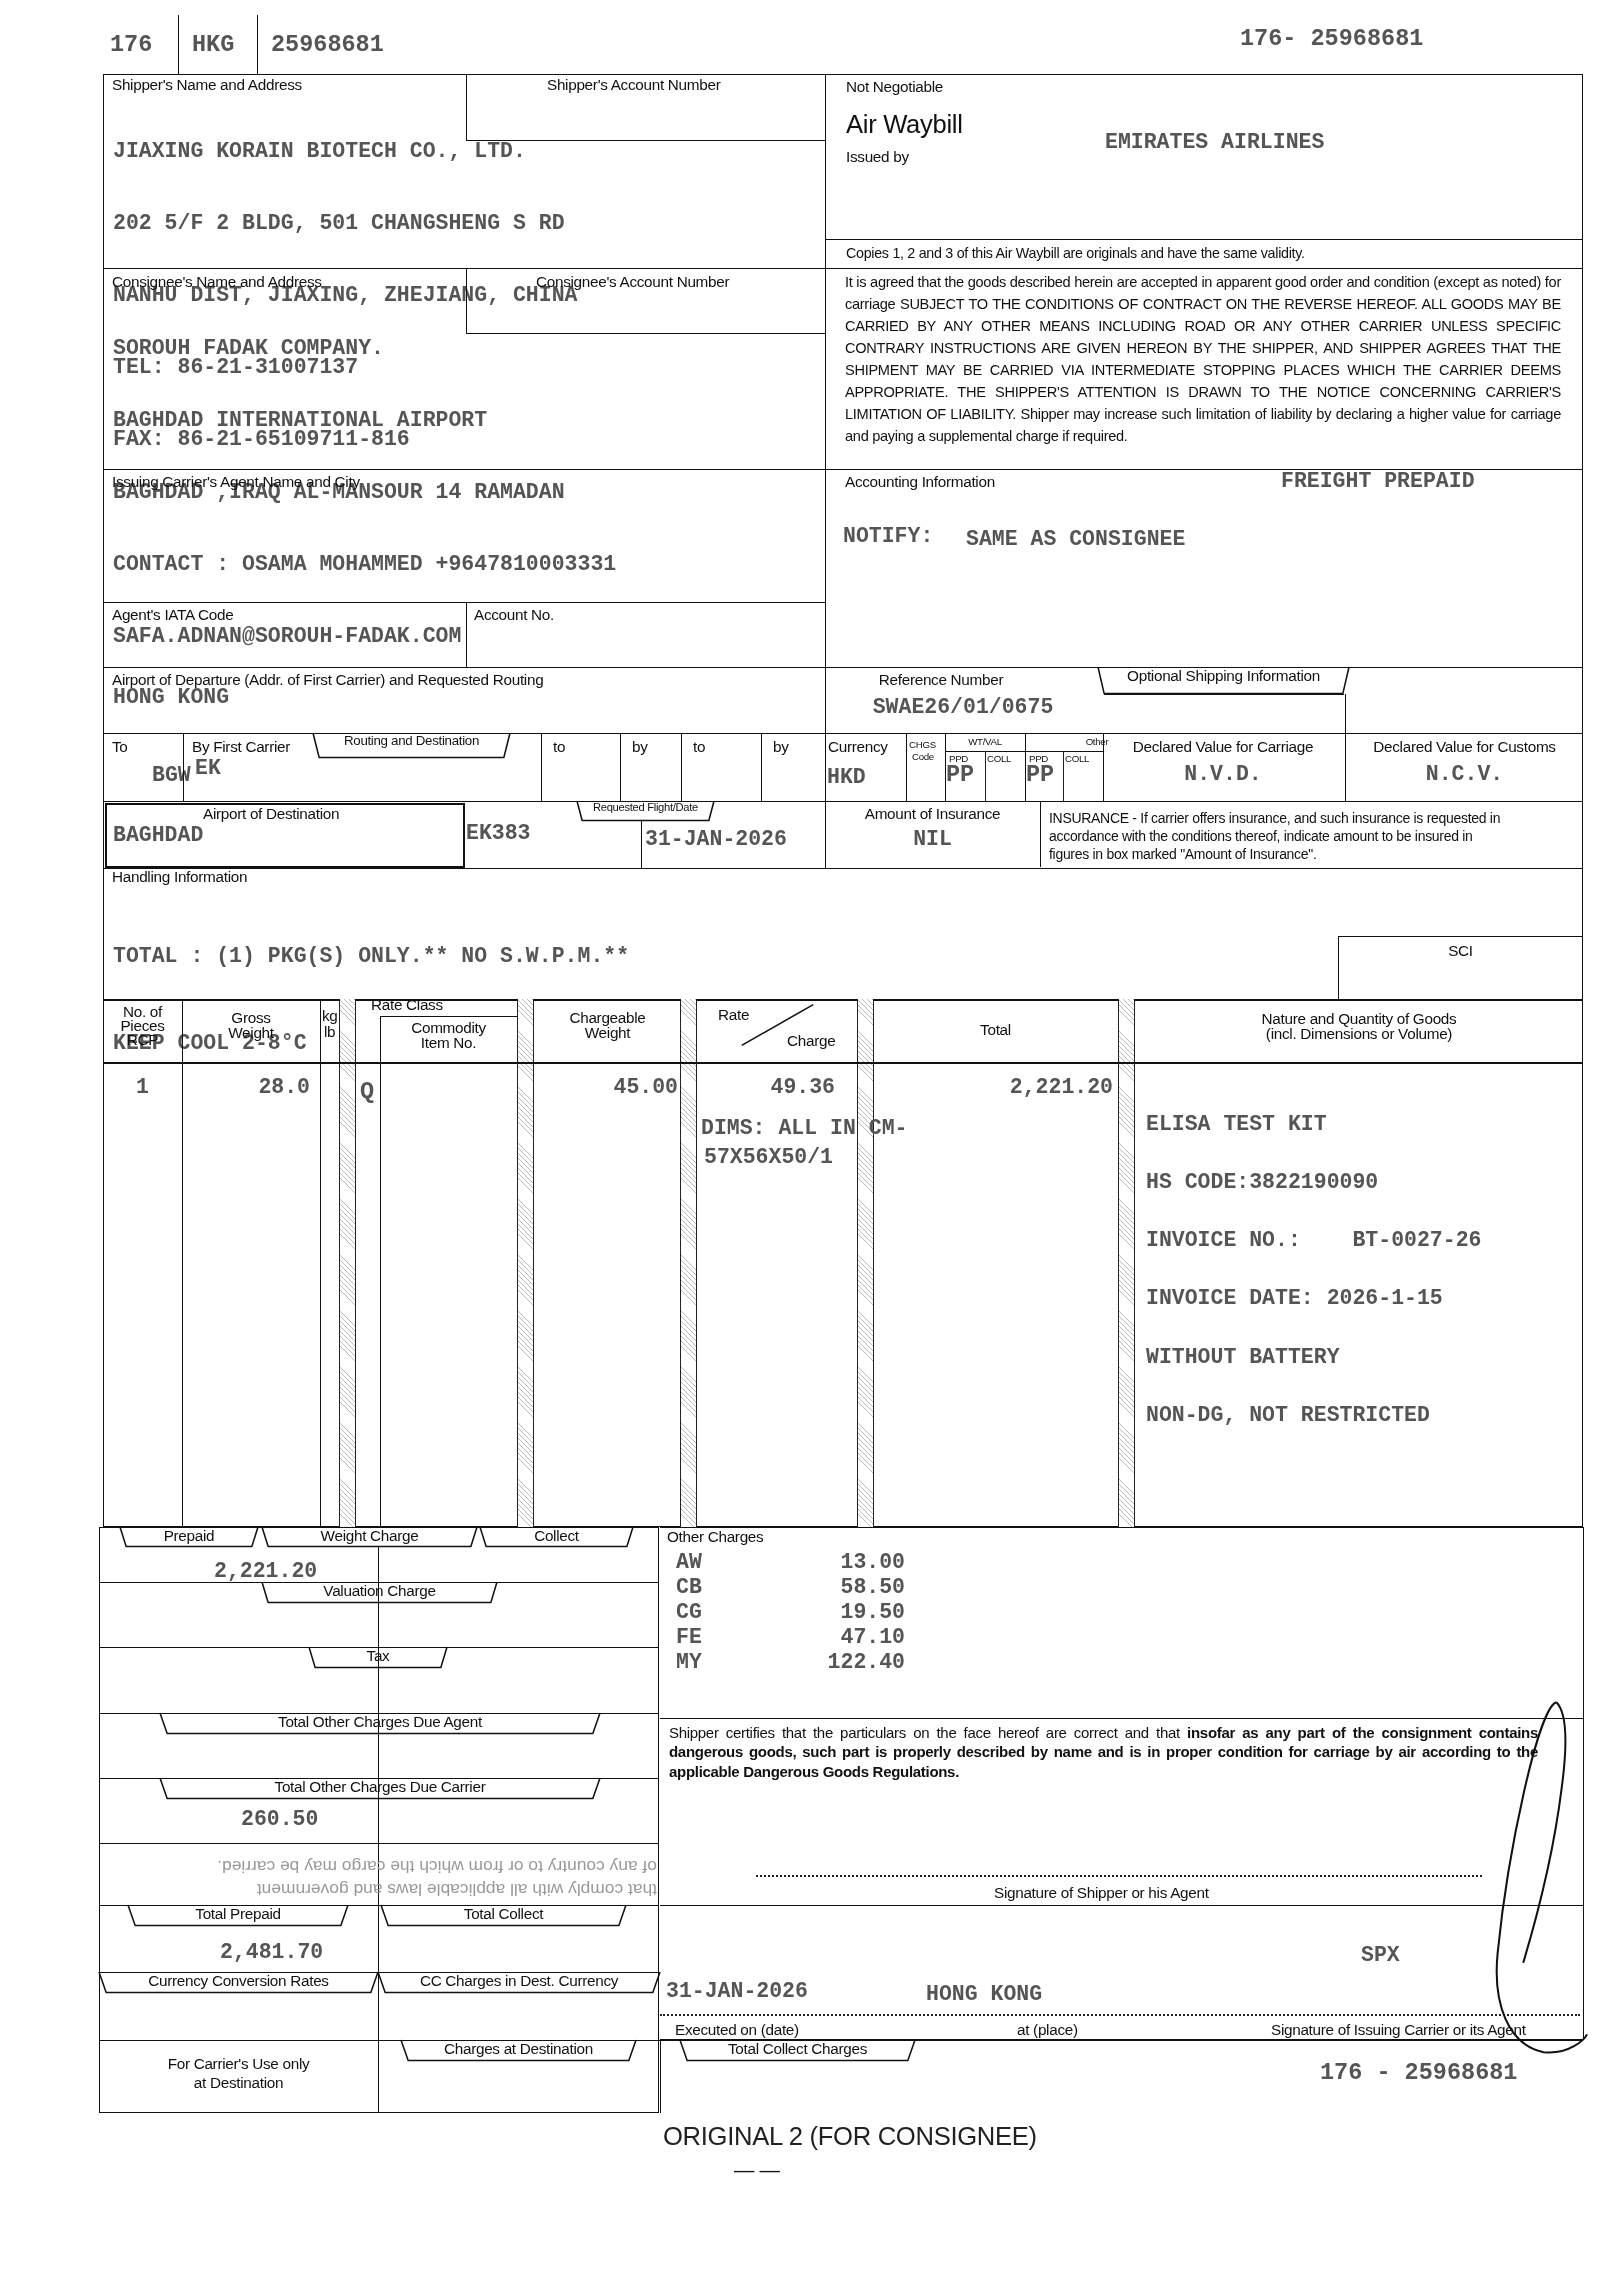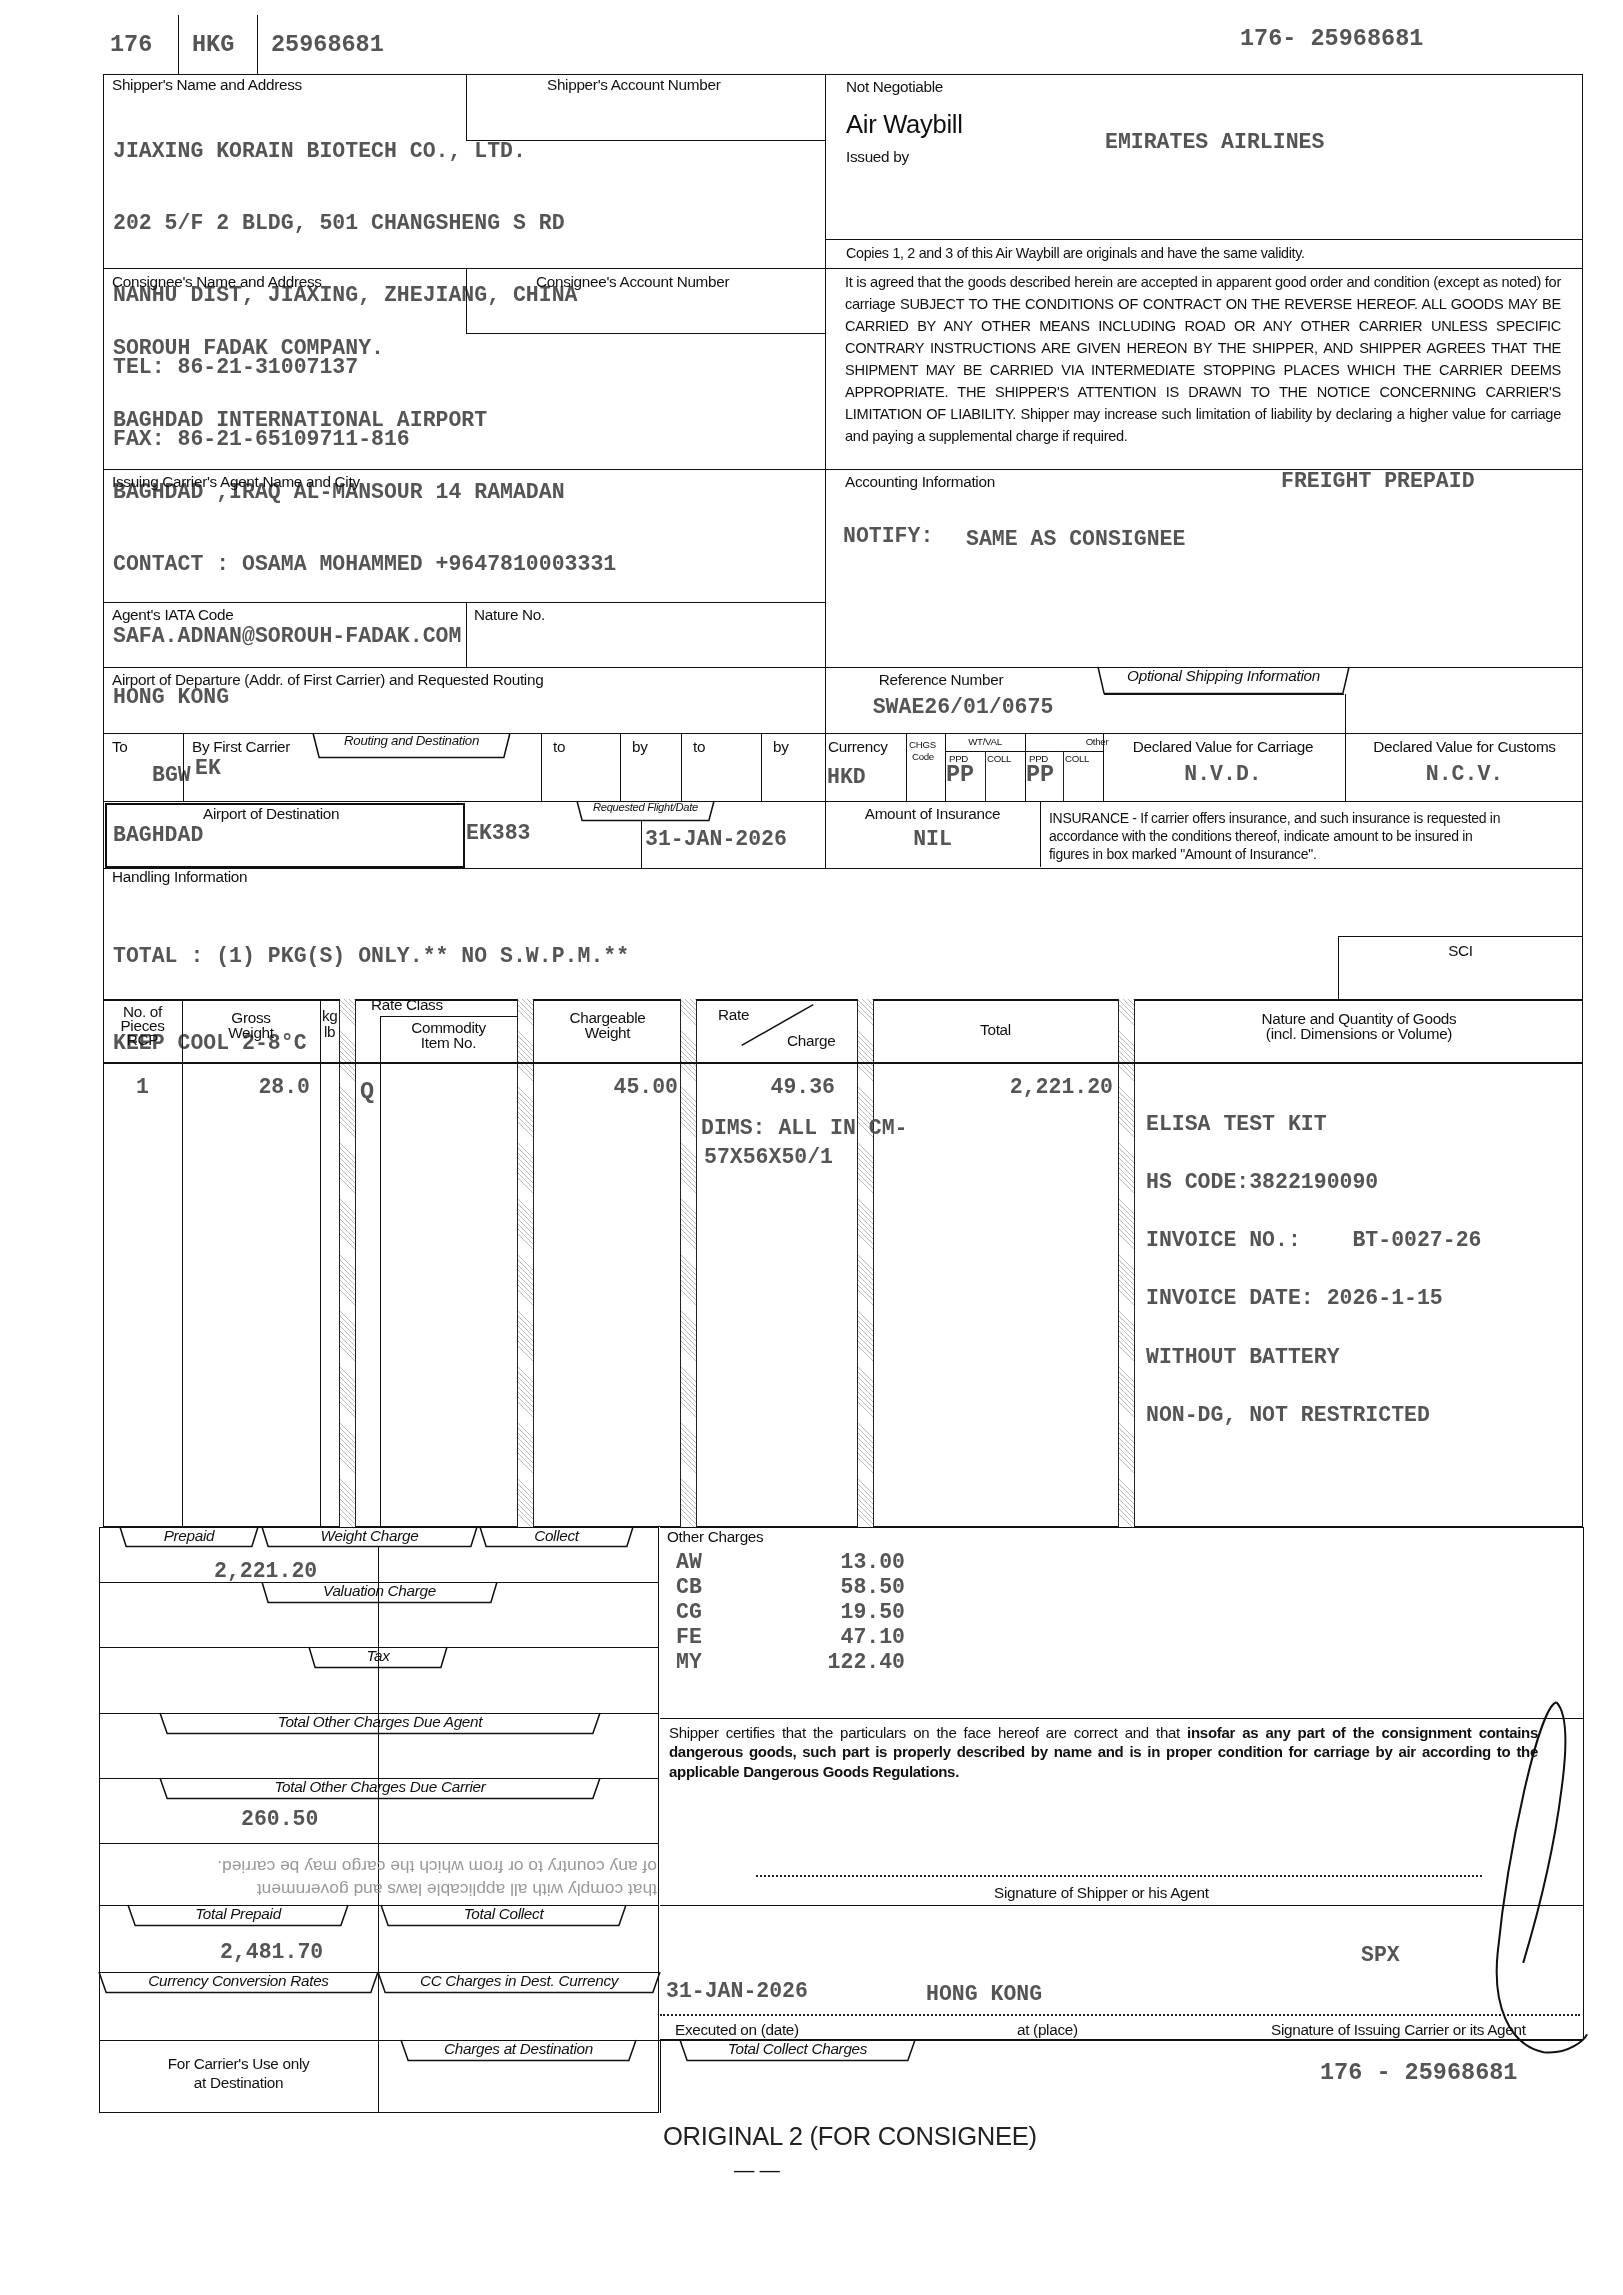--- a/index.html
+++ b/index.html
@@ -8,21 +8,21 @@
   .box { position:absolute; border:1.5px solid #111; box-sizing:border-box; }
   .hl { position:absolute; height:0; border-top:1.5px solid #111; }
   .vl { position:absolute; width:0; border-left:1.5px solid #111; }
   .thin-vl { position:absolute; width:0; border-left:1px solid #222; }
   .lbl { position:absolute; font-family:"Liberation Sans", sans-serif; font-size:15.3px; color:#111; line-height:1.05; white-space:nowrap; letter-spacing:-0.3px; }
   .lbl-xs { font-size:9.7px; }
   .val { position:absolute; font-family:"Liberation Mono", monospace; font-size:21.5px; color:#555; line-height:1.15; white-space:pre; font-weight:bold; }
   .cond { position:absolute; font-family:"Liberation Sans", sans-serif; font-size:14.6px; color:#111; line-height:22px; text-align:justify; letter-spacing:-0.3px; }
   .trap { position:absolute; box-sizing:border-box; text-align:center; font-family:"Liberation Sans", sans-serif; font-size:15.3px; color:#111; line-height:1.2; white-space:nowrap; letter-spacing:-0.3px; }
   .trap svg { position:absolute; left:0; top:0; width:100%; height:100%; overflow:visible; }
-  .trap span { position:relative;font-style:italic; }
+  .trap span { position:relative; }
   .dotted { position:absolute; height:0; border-top:2px dotted #222; }
   .hatch { position:absolute; width:17.4px; background:repeating-linear-gradient(45deg,#fff 0 1.5px,#bbb 1.5px 2px,#fff 2px 3.6px); border-left:1px solid #222; border-right:1px solid #222; box-sizing:border-box; }
   .right { text-align:right; }
   .center { text-align:center; }
   .footer-title { position:absolute; font-family:"Liberation Sans", sans-serif; font-size:25.6px; color:#222; white-space:nowrap; letter-spacing:-0.3px; }
 </style>
 </head>
 <body>
 
 <div class="val" style="left:110px;top:31px;font-size:23.5px;">176</div>
@@ -70,21 +70,21 @@
     <div>SAFA.ADNAN@SOROUH-FADAK.COM</div>
   </div>
   <div class="cond" style="left:845px;top:271px;width:716px;">It is agreed that the goods described herein are accepted in apparent good order and condition (except as noted) for carriage SUBJECT TO THE CONDITIONS OF CONTRACT ON THE REVERSE HEREOF. ALL GOODS MAY BE CARRIED BY ANY OTHER MEANS INCLUDING ROAD OR ANY OTHER CARRIER UNLESS SPECIFIC CONTRARY INSTRUCTIONS ARE GIVEN HEREON BY THE SHIPPER, AND SHIPPER AGREES THAT THE SHIPMENT MAY BE CARRIED VIA INTERMEDIATE STOPPING PLACES WHICH THE CARRIER DEEMS APPROPRIATE. THE SHIPPER'S ATTENTION IS DRAWN TO THE NOTICE CONCERNING CARRIER'S LIMITATION OF LIABILITY. Shipper may increase such limitation of liability by declaring a higher value for carriage and paying a supplemental charge if required.</div>
 </div>
 
 <div class="hl" style="left:103px;top:469px;width:1480px;"></div>
 <div class="lbl" style="left:112px;top:474px;">Issuing Carrier's Agent Name and City</div>
 <div class="hl" style="left:103px;top:602px;width:723px;"></div>
 <div class="lbl" style="left:112px;top:607px;">Agent's IATA Code</div>
 <div class="vl" style="left:466px;top:602px;height:65px;"></div>
-<div class="lbl" style="left:474px;top:607px;">Nature No.</div>
+<div class="lbl" style="left:474px;top:607px;">Account No.</div>
 
 <div class="lbl" style="left:845px;top:474px;">Accounting Information</div>
 <div class="val" style="left:1281px;top:469px;">FREIGHT PREPAID</div>
 <div class="val" style="left:843px;top:524px;">NOTIFY:</div>
 <div class="val" style="left:966px;top:527px;">SAME AS CONSIGNEE</div>
 
 <div class="hl" style="left:103px;top:667px;width:1480px;"></div>
 <div class="lbl" style="left:112px;top:672px;">Airport of Departure (Addr. of First Carrier) and Requested Routing</div>
 <div class="val" style="left:113px;top:685px;">HONG KONG</div>
 <div class="lbl center" style="left:825px;top:672px;width:232px;">Reference Number</div>

